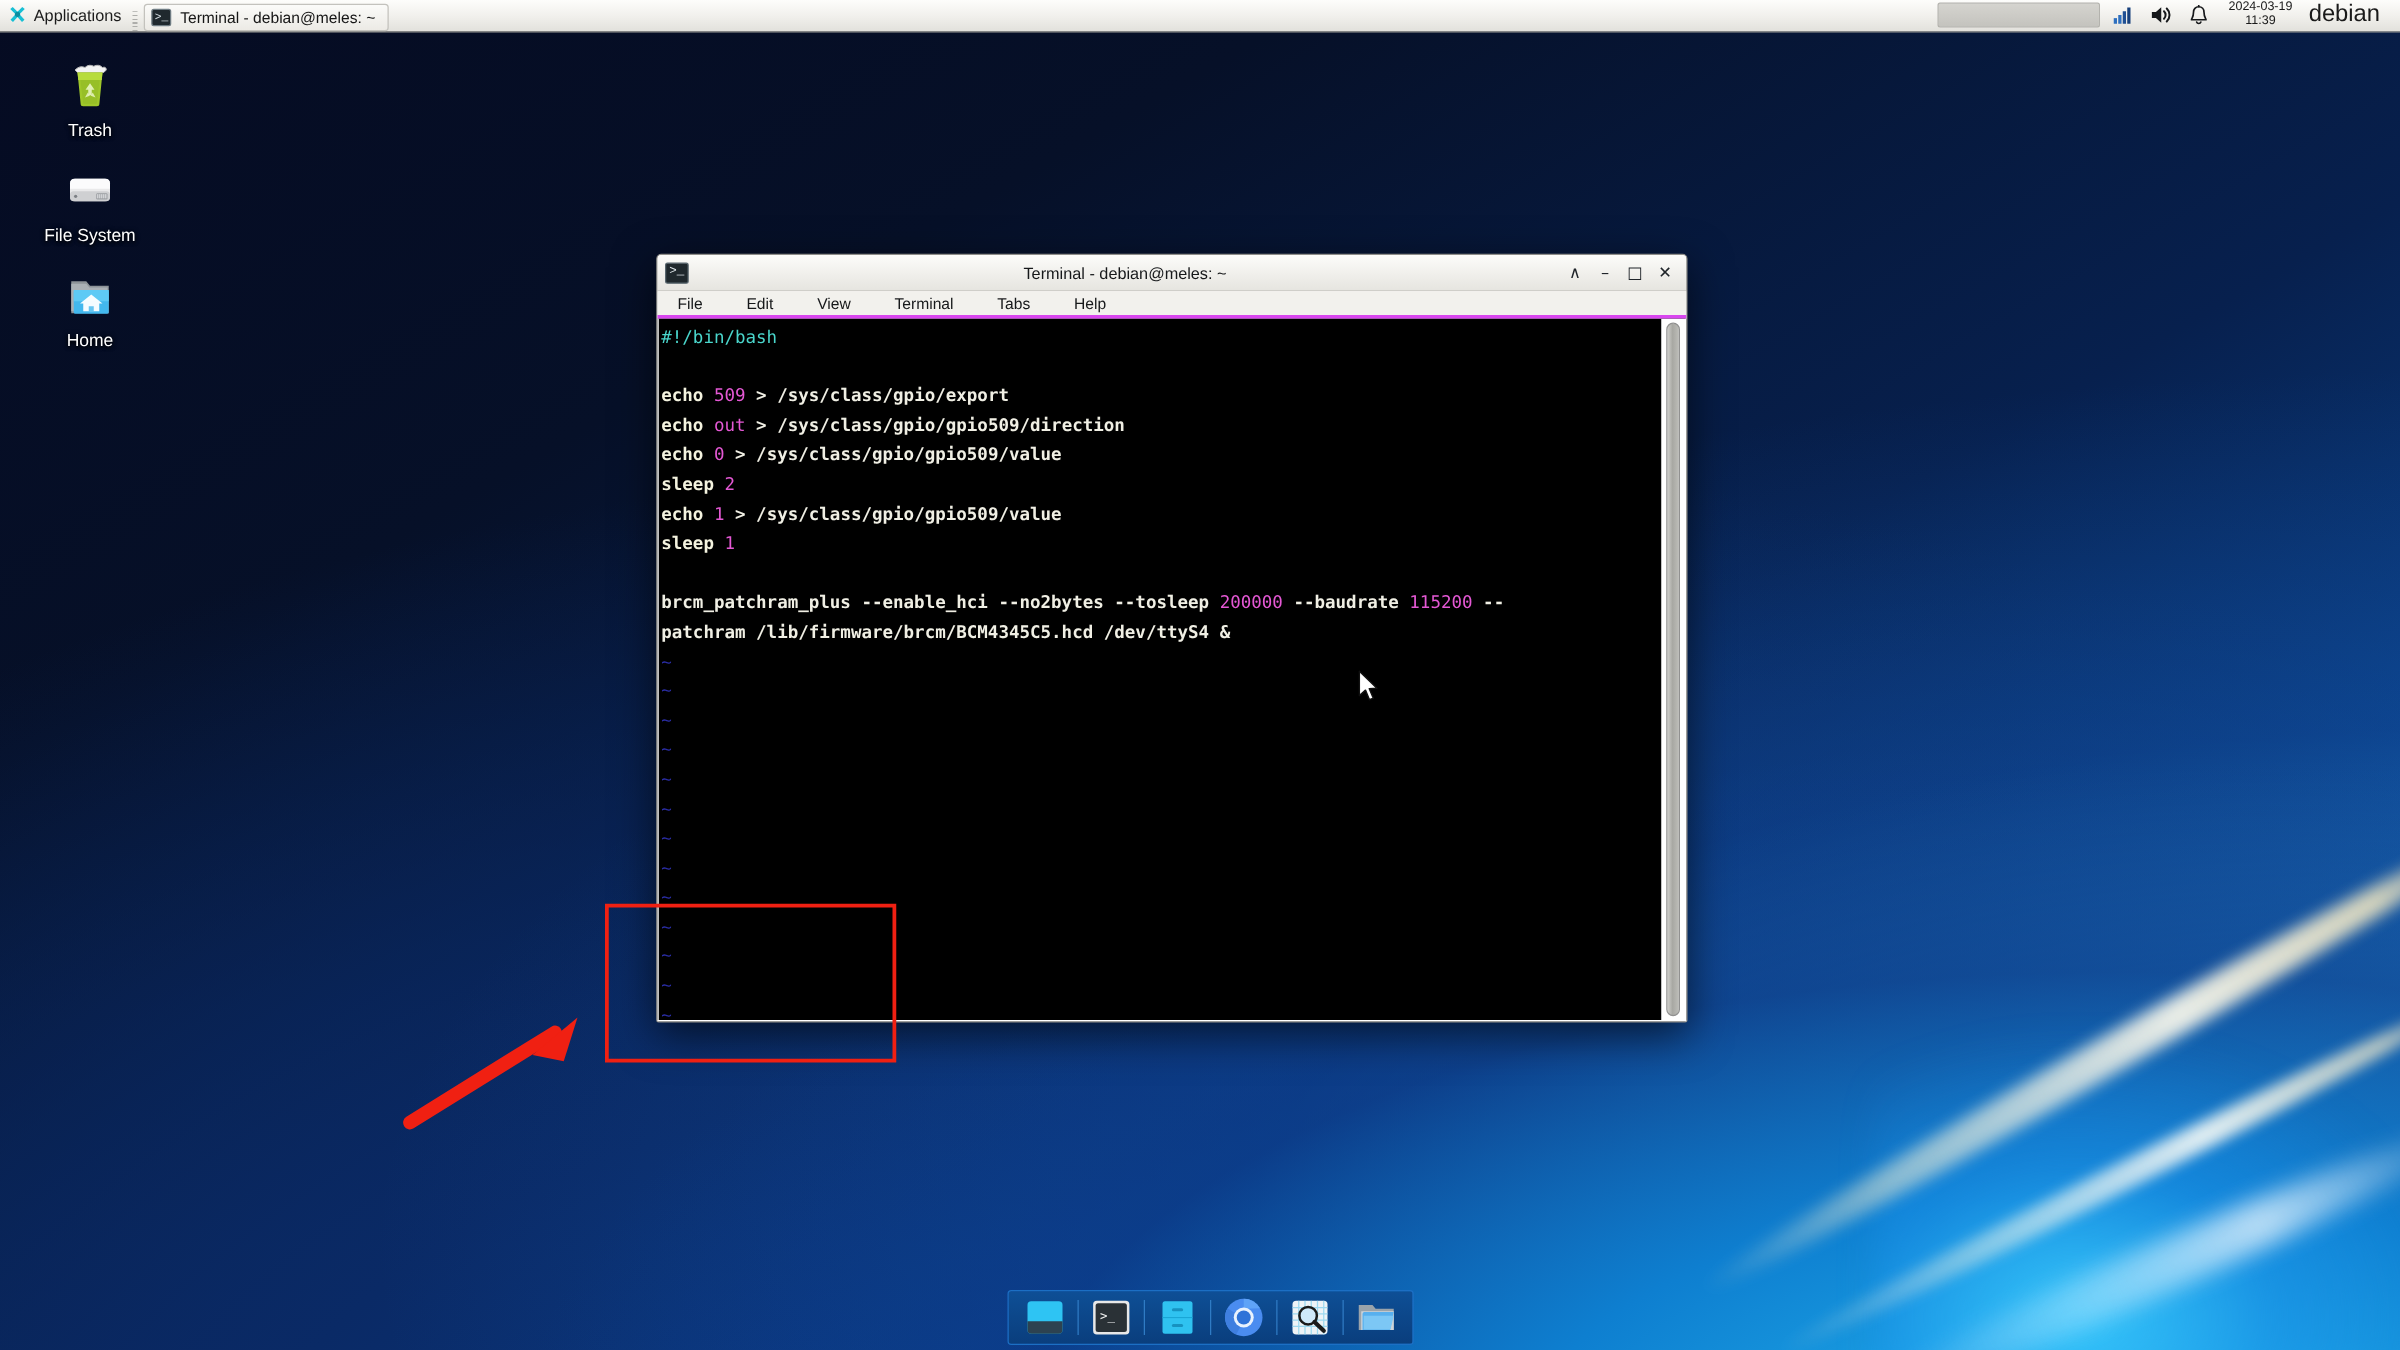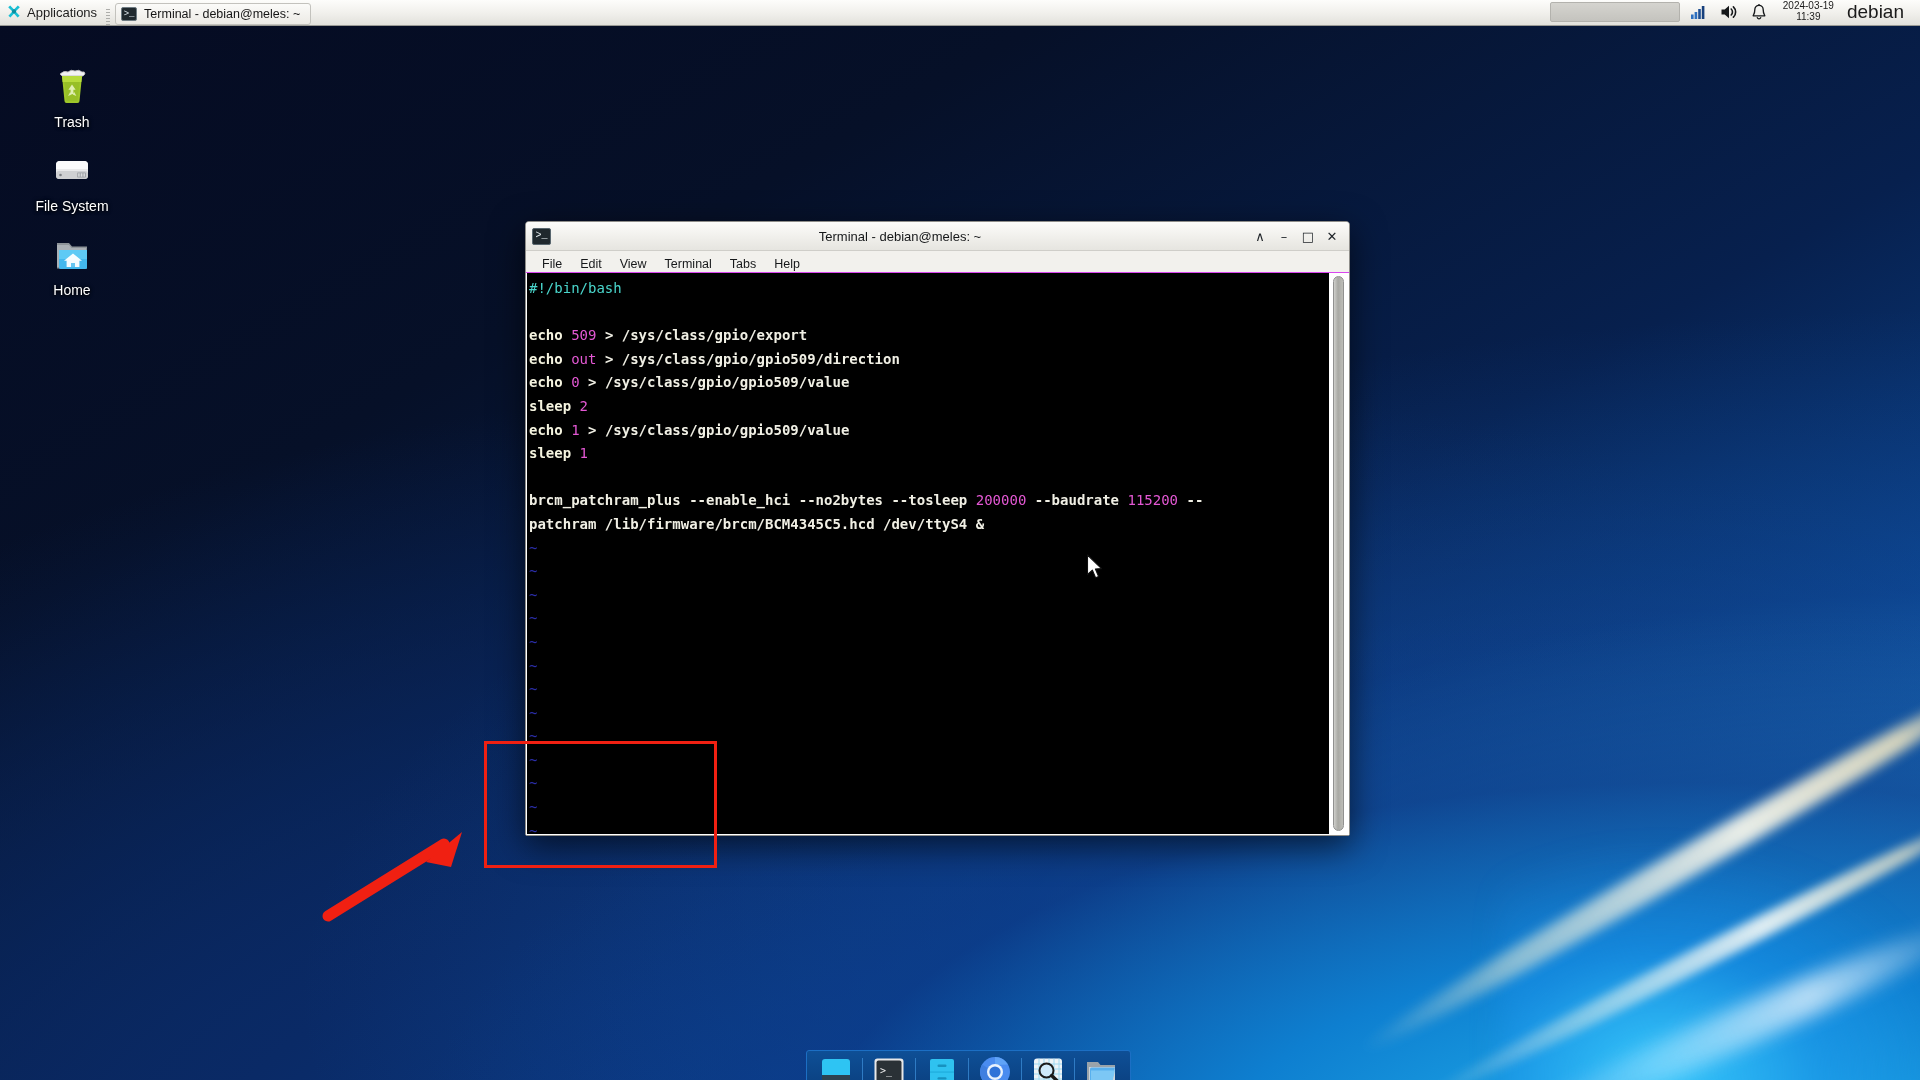--- a/index.html
+++ b/index.html
@@ -6,21 +6,20 @@
   html, body {
     width:1920px; height:1080px; overflow:hidden;
     font-family:"Liberation Sans", sans-serif;
   }
 
   
   #desktop {
     position:absolute; inset:0;
     background:#7f1d1d;
     overflow:hidden;
-    margin-top:18px;
   }
   .wall-layer { position:absolute; inset:0; }
   .wall-base {
     background:
       radial-gradient(ellipse 95% 75% at 88% 108%, #23b7f0 0%, #0e7fd0 26%, rgba(10,60,140,0.55) 48%, rgba(8,28,74,0) 70%),
       radial-gradient(ellipse 130% 95% at 104% 92%, rgba(60,180,245,0.75) 0%, rgba(20,90,180,0.35) 40%, rgba(7,20,58,0) 68%),
       radial-gradient(ellipse 120% 120% at 50% 120%, #0a3f8e 0%, #0a2a66 35%, rgba(6,16,44,0) 72%),
       linear-gradient(150deg, #050b22 0%, #061028 28%, #07204e 58%, #0a3f86 80%, #0d62b4 100%);
   }
   .streak {
@@ -144,22 +143,22 @@
   }
   .win-ctrls { display:flex; align-items:center; gap:2px; flex:0 0 auto; }
   .win-btn {
     width:22px; height:22px; display:flex; align-items:center; justify-content:center;
     color:#20252a; font-size:13px; cursor:pointer; border-radius:2px;
     font-family:"DejaVu Sans", sans-serif; line-height:1;
   }
   #menu-bar {
     height:22px; flex:0 0 22px;
     background:#f2f1ed;
-    border-bottom:1px solid #d946ef;
-    display:flex; align-items:flex-end; padding-left:8px; gap:2px;
+    border-bottom:3px solid #d946ef;
+    display:flex; align-items:center; padding-left:8px; gap:19px;
   }
   .menu-item {
     font-size:12.5px; color:#16181a; padding:1px 8px; cursor:pointer; border-radius:2px;
   }
   #term-body {
     flex:1; position:relative; display:flex;
     background:#000; overflow:hidden;
     border:1px solid #ffffff; border-top:none;
   }
   #term-screen {

